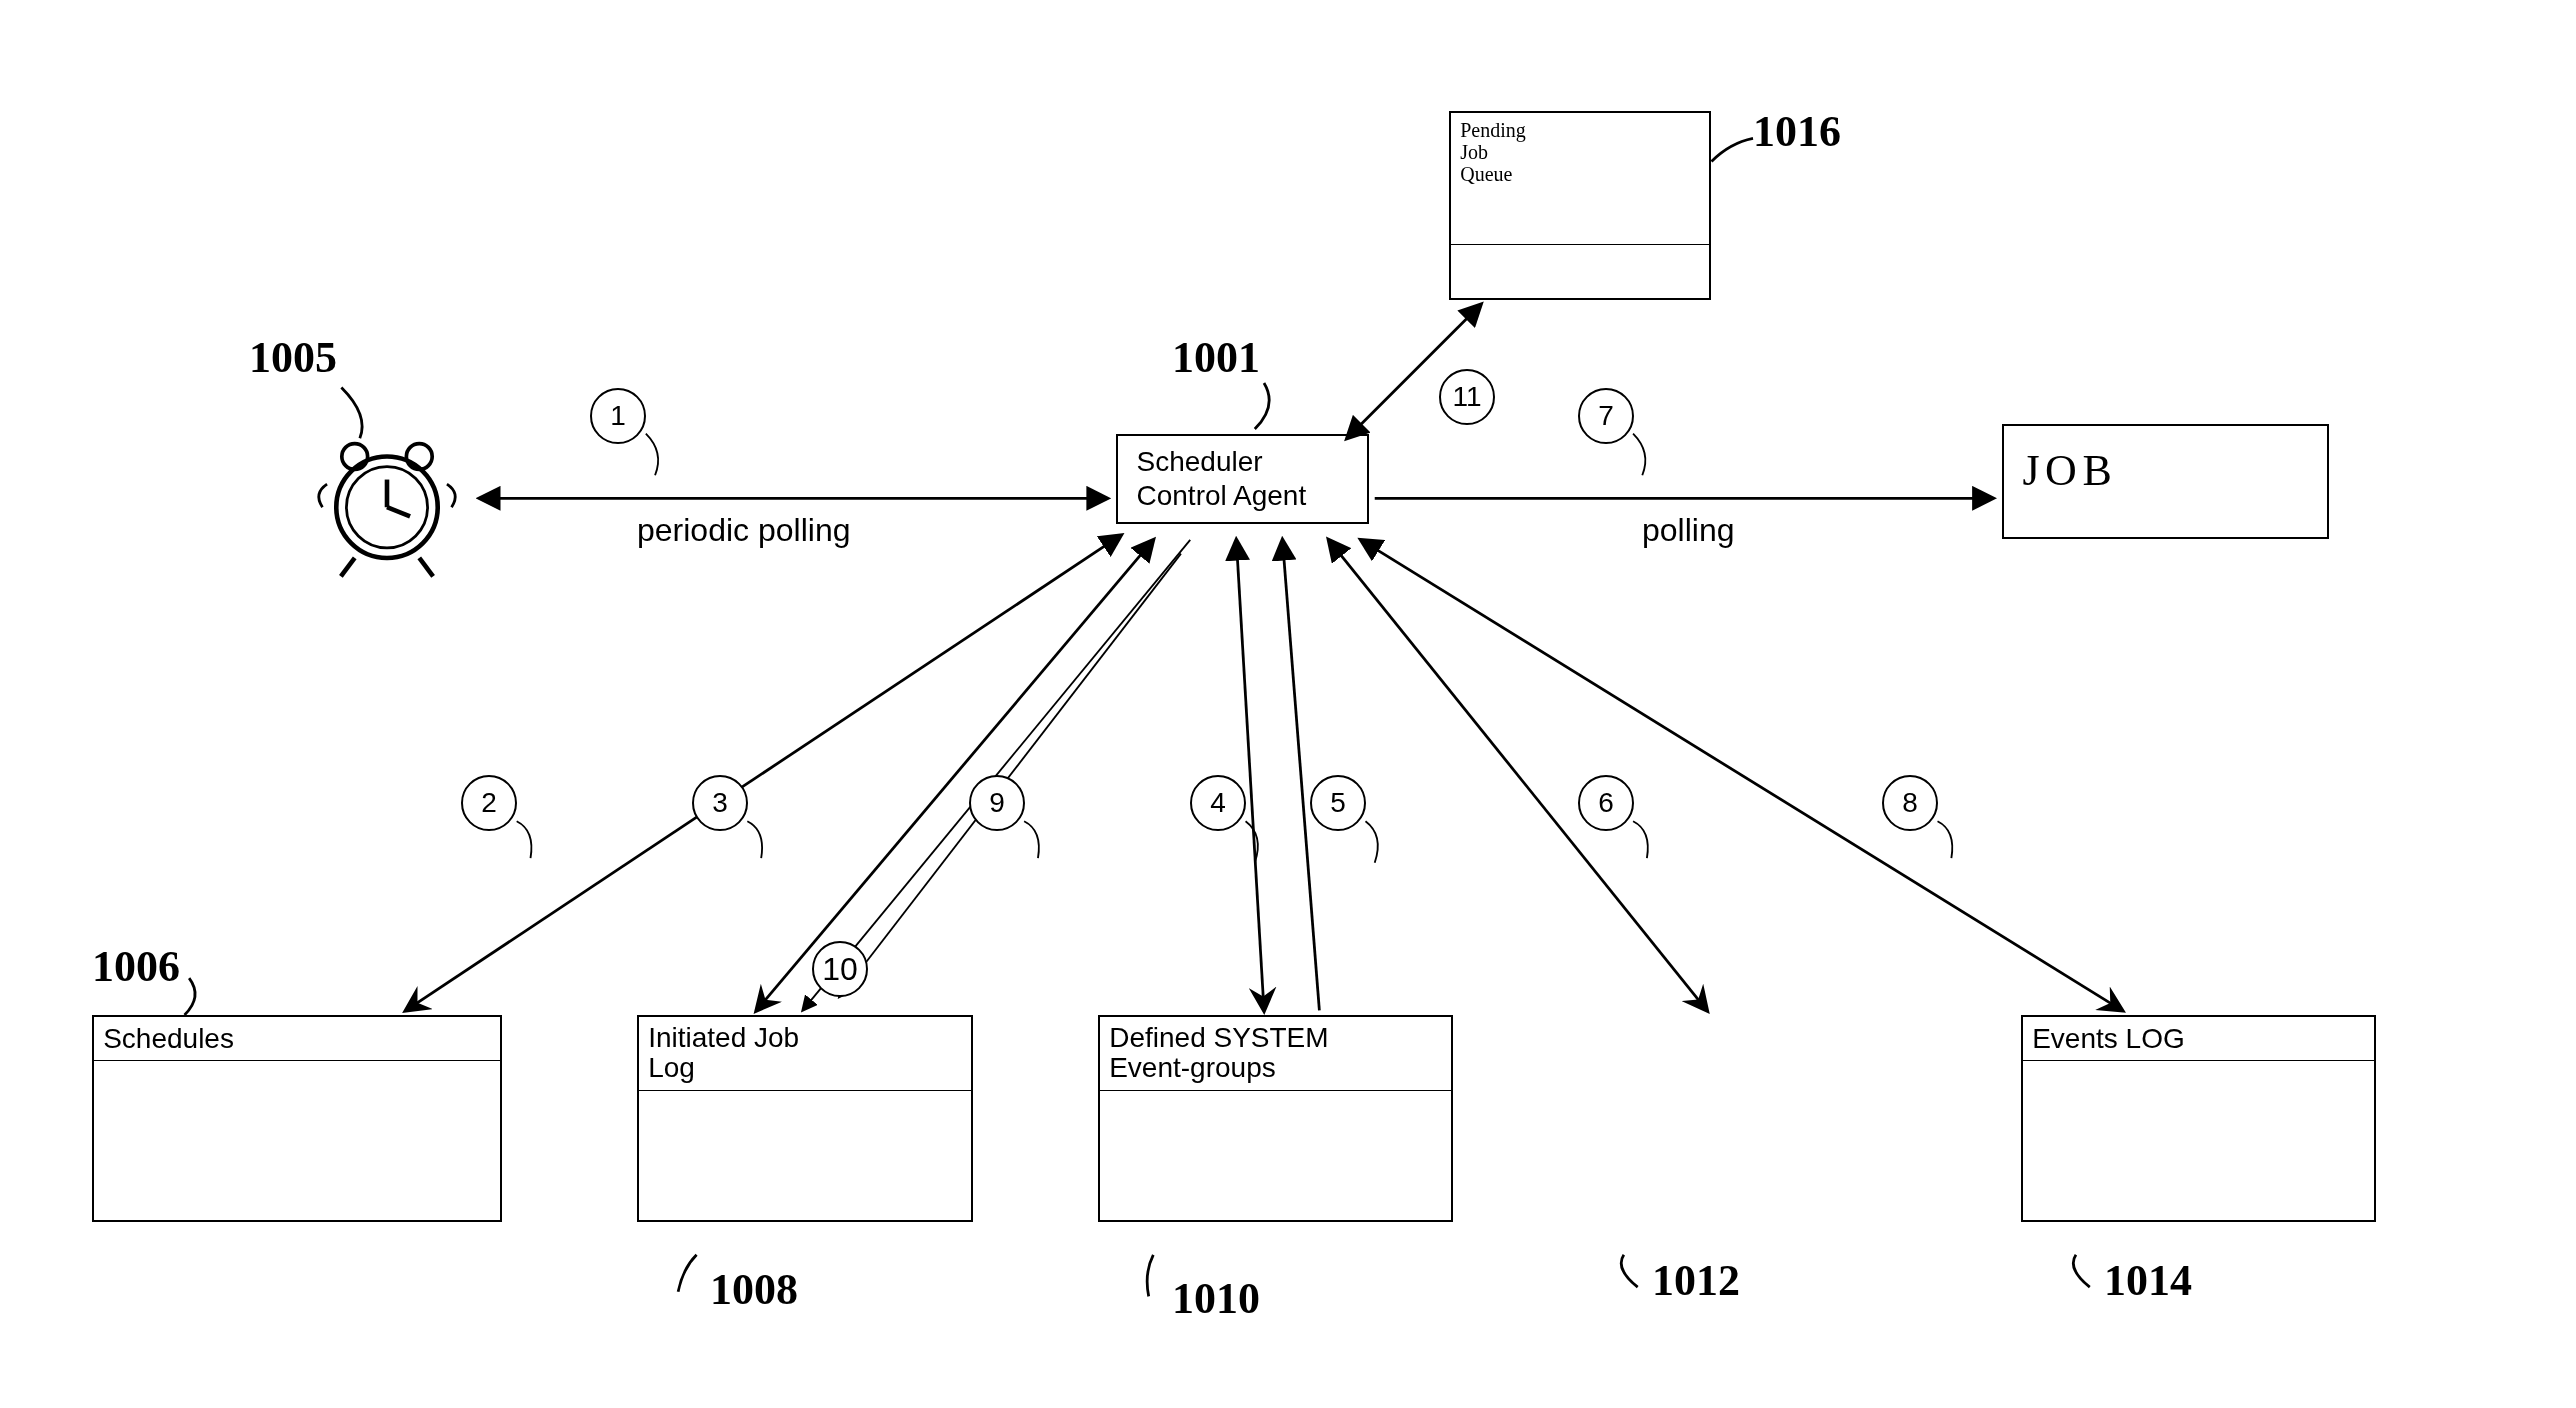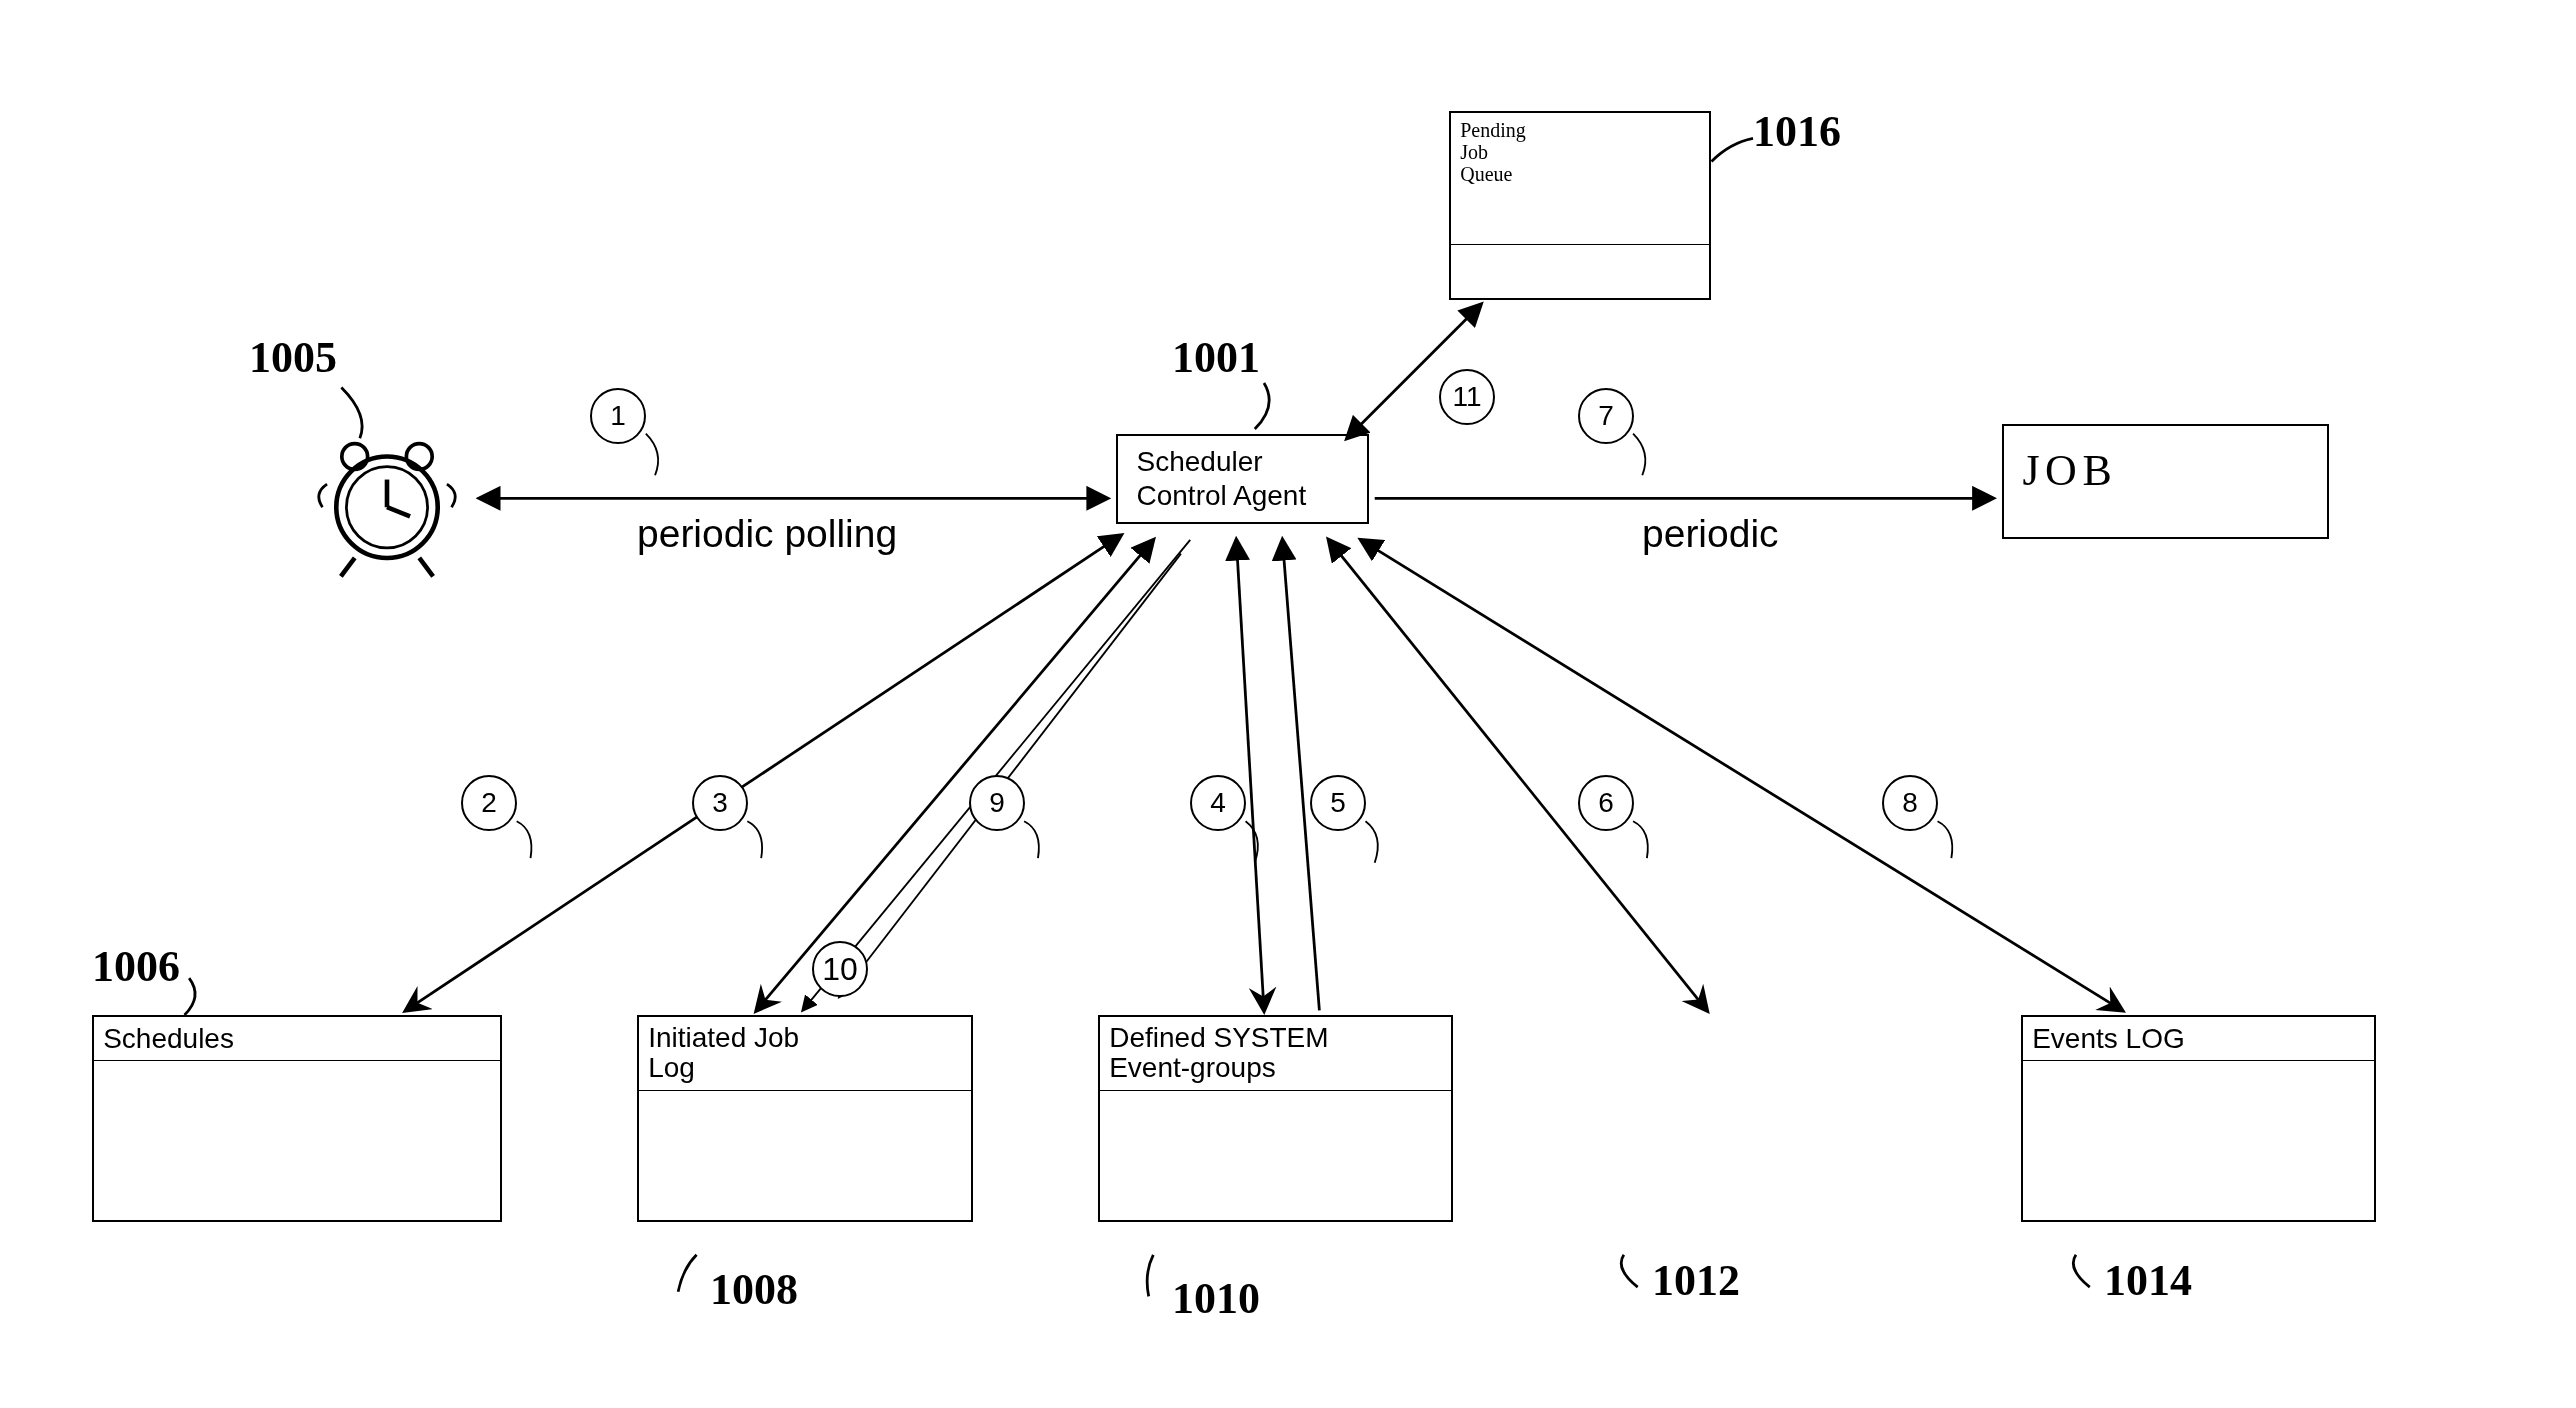--- a/index.html
+++ b/index.html
@@ -2,21 +2,21 @@
 <html style="font-size:14.8px"><head>
 <meta charset="utf-8">
 <style>
   html,body{margin:0;padding:0;width:2576px;height:1409px;background:#fff;font-family:Arial,Helvetica,sans-serif}
   .stage{position:relative;width:2576px;height:1409px}
   .box{position:absolute;border:2.8px solid #000;background:#fff}
   .box .title{padding:5.5px 9.2px;font-size:28px;border-bottom:1.8px solid #000}
   .center-box{position:absolute;border:2.8px solid #000;background:#fff;text-align:left;font-size:28px;padding:9.2px 18.5px}
   .step{position:absolute;width:52px;height:52px;border:2.8px solid #000;border-radius:50%;background:#fff;display:flex;align-items:center;justify-content:center;font-size:28px}
   .hand{position:absolute;font-family:'Comic Sans MS','Bradley Hand',cursive;font-size:44px;font-weight:600}
-  .label{position:absolute;font-size:39px}
+  .label{position:absolute;font-size:32px}
   svg.overlay{position:absolute;left:0;top:0;width:2576px;height:1409px;pointer-events:none}
 </style>
 </head>
 <body>
 
 <div class="stage">
 
   <div style="position:absolute;left:304px;top:415px;width:166px;height:166px">
     <svg viewBox="0 0 180 180" width="166" height="166">
       <circle cx="90" cy="100" r="55" fill="none" stroke="#000" stroke-width="5"></circle>
@@ -106,21 +106,21 @@
     <path d="M1370,415 q15,25 -10,50" fill="none" stroke="#000" stroke-width="3"></path>
     <path d="M1855,175 q20,-20 45,-25" fill="none" stroke="#000" stroke-width="3"></path>
     <path d="M205,1060 q15,20 -5,40" fill="none" stroke="#000" stroke-width="3"></path>
     <path d="M755,1360 q-15,15 -20,40" fill="none" stroke="#000" stroke-width="3"></path>
     <path d="M1250,1360 q-10,20 -5,45" fill="none" stroke="#000" stroke-width="3"></path>
     <path d="M1760,1360 q-10,15 15,35" fill="none" stroke="#000" stroke-width="3"></path>
     <path d="M2250,1360 q-10,15 15,35" fill="none" stroke="#000" stroke-width="3"></path>
   </svg>
 
   <div class="label" style="left:637px;top:512px">periodic polling</div>
-  <div class="label" style="left:1642px;top:512px">periodic</div>
+  <div class="label" style="left:1642px;top:512px">polling</div>
 
   <div class="step" style="left:590px;top:388px">1</div>
   <div class="step" style="left:1578px;top:388px">7</div>
   <div class="step" style="left:1439px;top:369px">11</div>
   <div class="step" style="left:461px;top:775px">2</div>
   <div class="step" style="left:692px;top:775px">3</div>
   <div class="step" style="left:969px;top:775px">9</div>
   <div class="step" style="left:812px;top:941px;font-size:32px">10</div>
   <div class="step" style="left:1190px;top:775px">4</div>
   <div class="step" style="left:1310px;top:775px">5</div>

